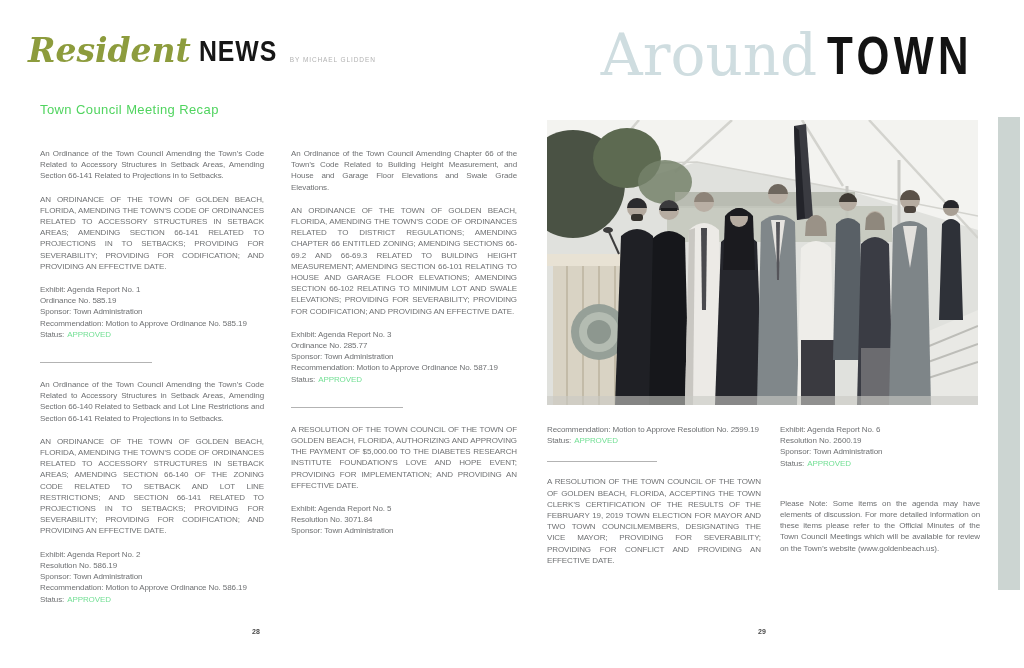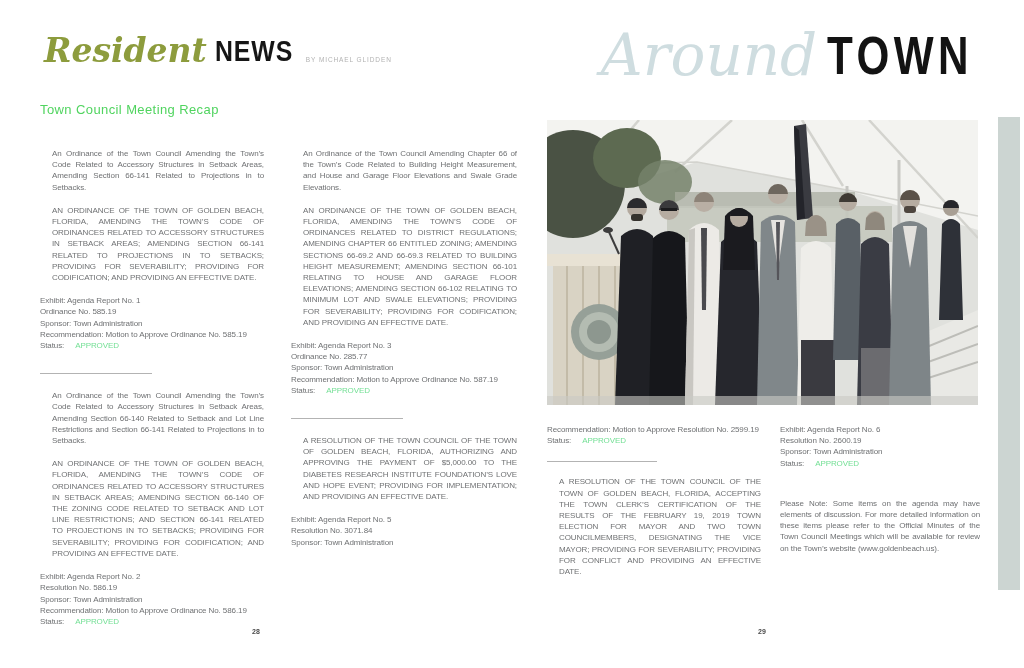--- a/index.html
+++ b/index.html
@@ -3,37 +3,37 @@
 <meta charset="utf-8">
 <style>
   html,body { margin:0; padding:0; background:#888; }
   .spread {
     position:relative; width:1024px; height:668px; margin:0 auto;
     background:#ffffff; overflow:hidden;
     font-family:"Liberation Sans", sans-serif;
   }
 
   
-  .masthead-left { position:absolute; left:44px; top:34px; display:flex; align-items:baseline; }
+  .masthead-left { position:absolute; left:28px; top:34px; display:flex; align-items:baseline; }
   .brand-script {
     font-family:"DejaVu Serif", serif; font-style:italic; font-weight:bold;
     font-size:33px; color:#8d9c3d; line-height:1;
   }
   .brand-caps {
     font-family:"Liberation Sans", sans-serif; font-weight:bold;
     font-size:27px; color:#161616; letter-spacing:1px; line-height:1;
     display:inline-block; transform:scale(0.92,1.12); transform-origin:left bottom;
     margin-left:8px;
   }
   .brand-byline { font-size:6.5px; color:#b2b2b2; letter-spacing:0.9px; margin-left:6px; }
 
   
   .masthead-right { position:absolute; top:26px; right:31px; display:flex; align-items:baseline; }
   .around-script {
-    font-family:"DejaVu Serif", serif; font-style:italic;
+    font-family:"DejaVu Serif", serif; 
     font-size:58px; color:#cfdde0; line-height:1;margin-left:12px;
   }
   .town-caps {
     font-family:"Liberation Sans", sans-serif; font-weight:bold;
     font-size:48px; color:#131313; letter-spacing:5px; line-height:1;
     display:inline-block; transform:scale(0.88,1.1); transform-origin:left bottom;
     margin-left:10px;
   }
 
   
@@ -45,24 +45,24 @@
   
   .col {
     position:absolute; font-size:8px; line-height:11.2px;
     color:#6f7173; letter-spacing:-0.1px;
   }
   .col-l1 { left:40px;  top:148px; width:224px; }
   .col-l2 { left:291px; top:148px; width:226px; }
   .col-r1 { left:547px; top:424px; width:214px; }
   .col-r2 { left:780px; top:424px; width:200px; }
 
-  .col p { margin:0 0 12px 12px; text-align:justify; }
+  .col p { margin:0 0 12px 0; text-align:justify; }
   .xline { text-align:justify; }
   .status-line { margin-top:0; }
-  .approved { color:#72df94; margin-left:11px; }
+  .approved { color:#72df94; margin-left:3px; }
 
   .divider { width:112px; height:1px; background:#b3b3b3; margin:22px 0 16px 0; }
   .col-r1 .divider { margin:15px 0 14px 0; width:110px; }
   .note-block { margin-top:29px; text-align:justify; }
 
   
   .photo { position:absolute; left:547px; top:120px; width:431px; height:285px; }
   .photo svg { display:block; width:431px; height:285px; }
   .accent-bar { position:absolute; left:998px; top:117px; width:22px; height:473px; background:#ccd5d2; }
 

